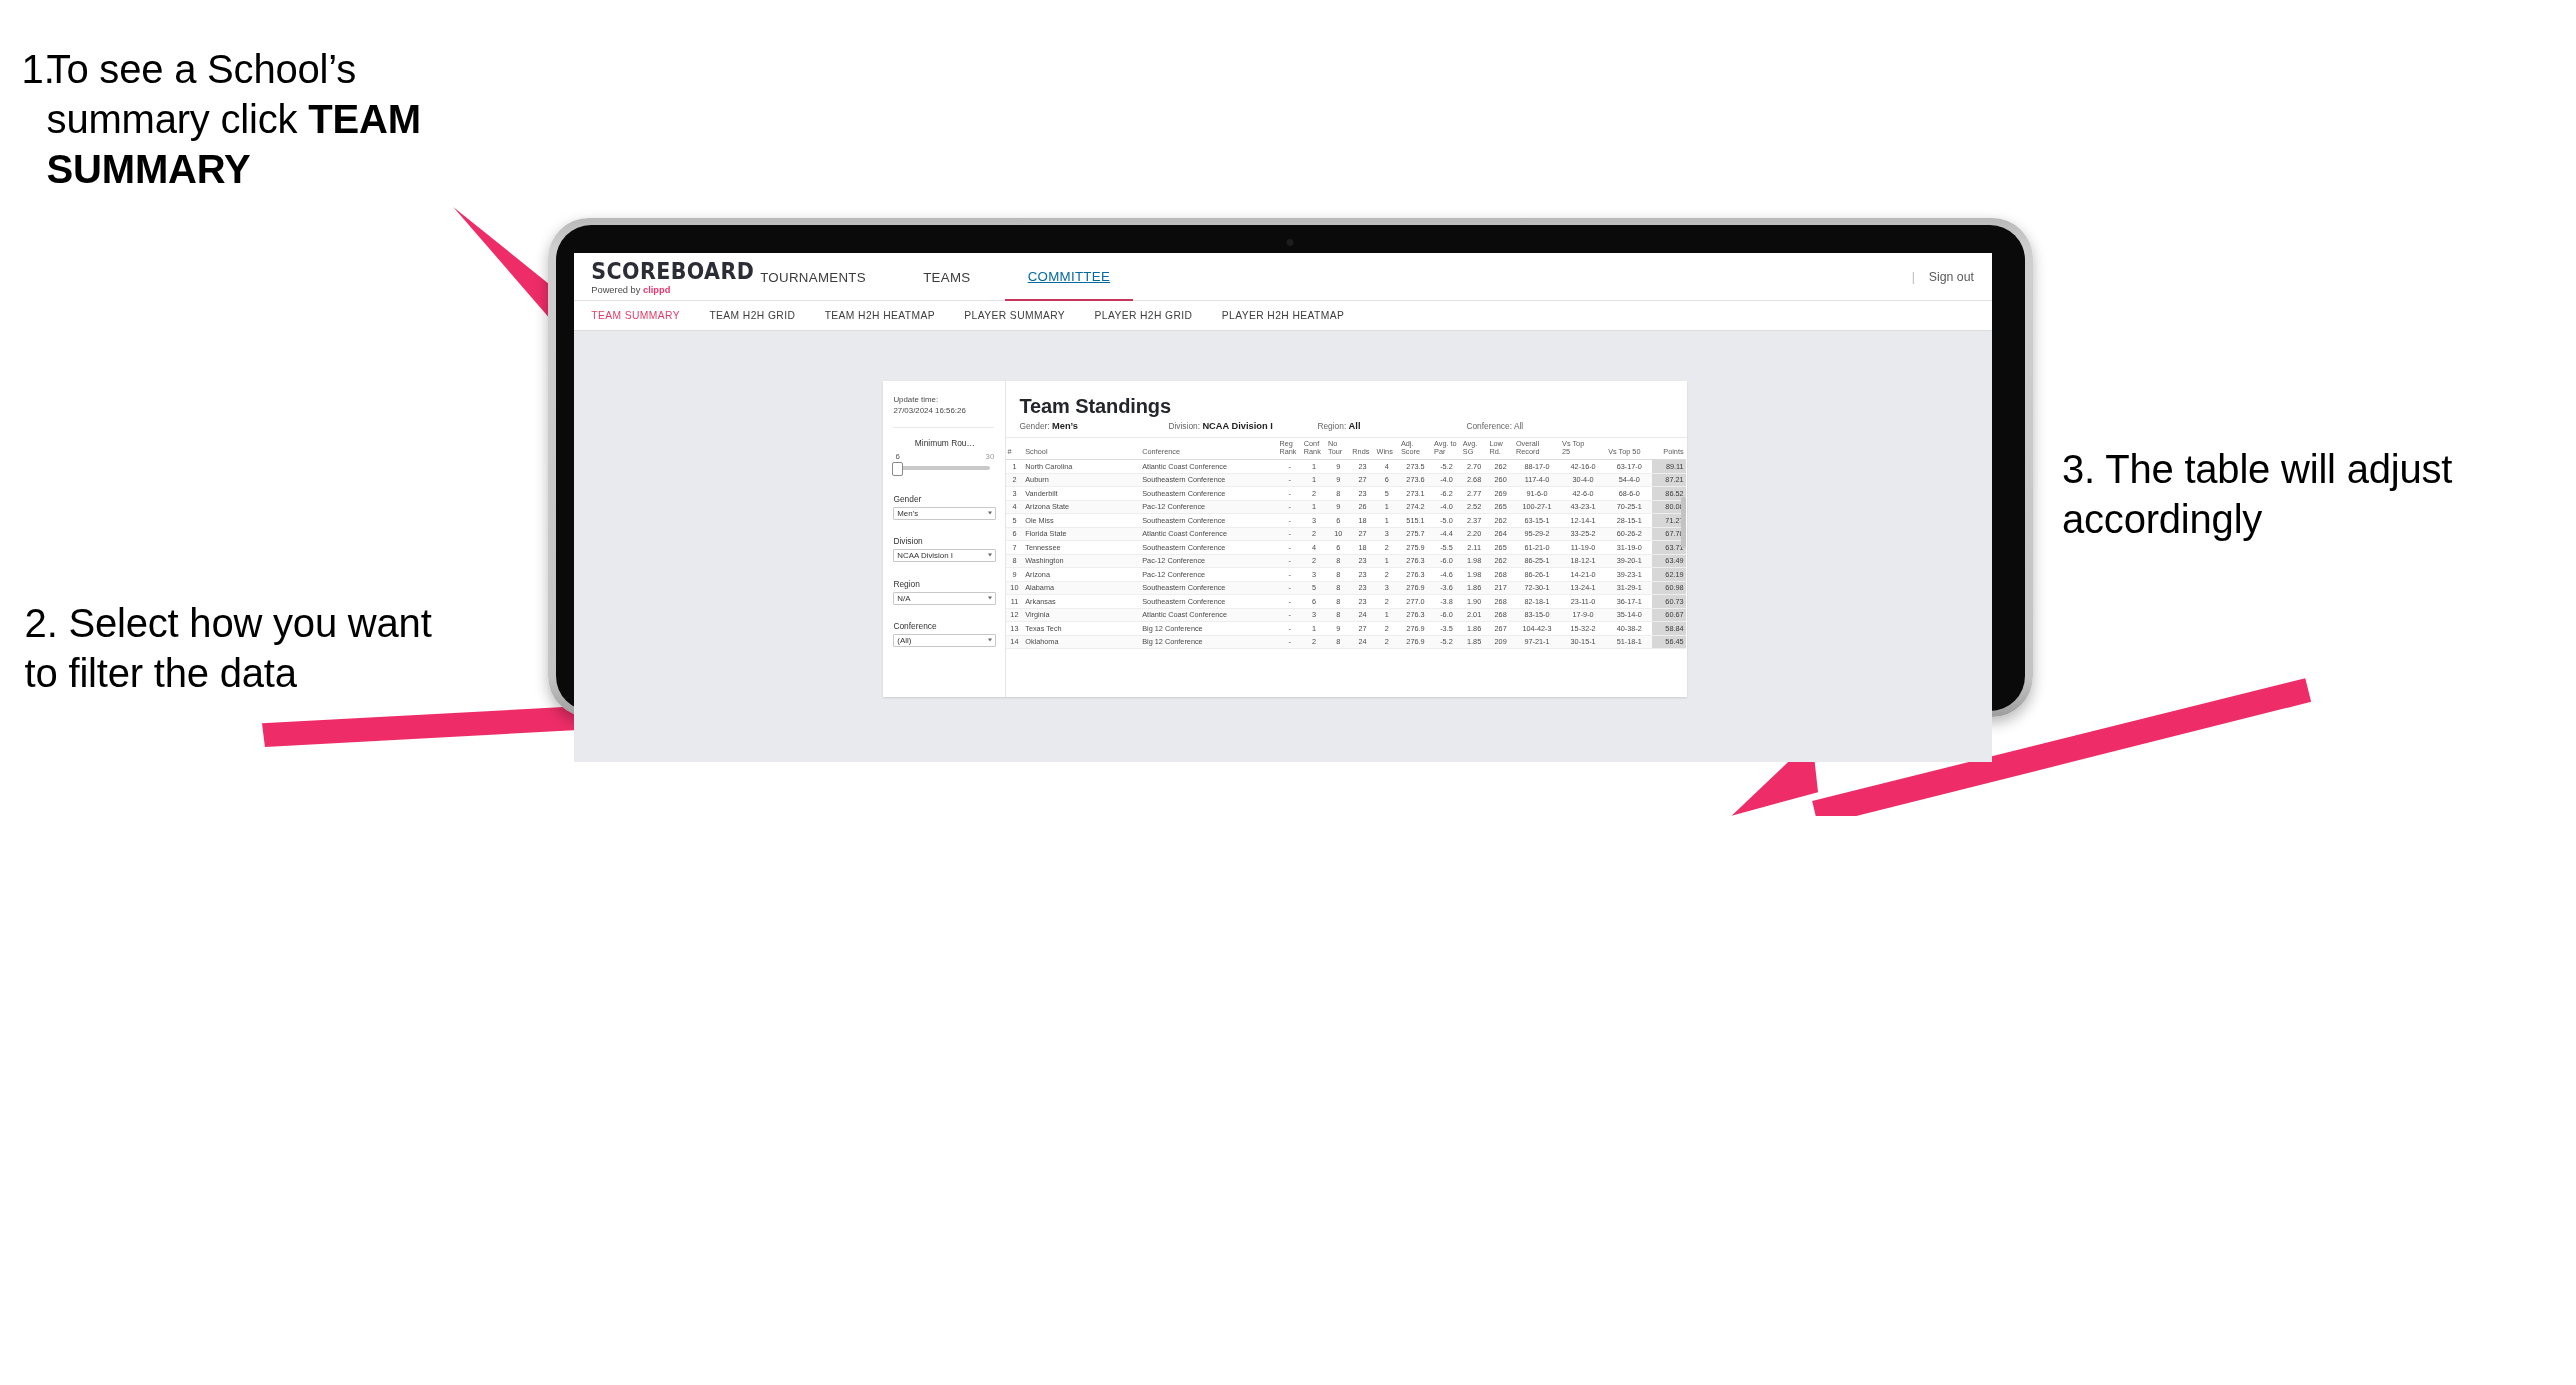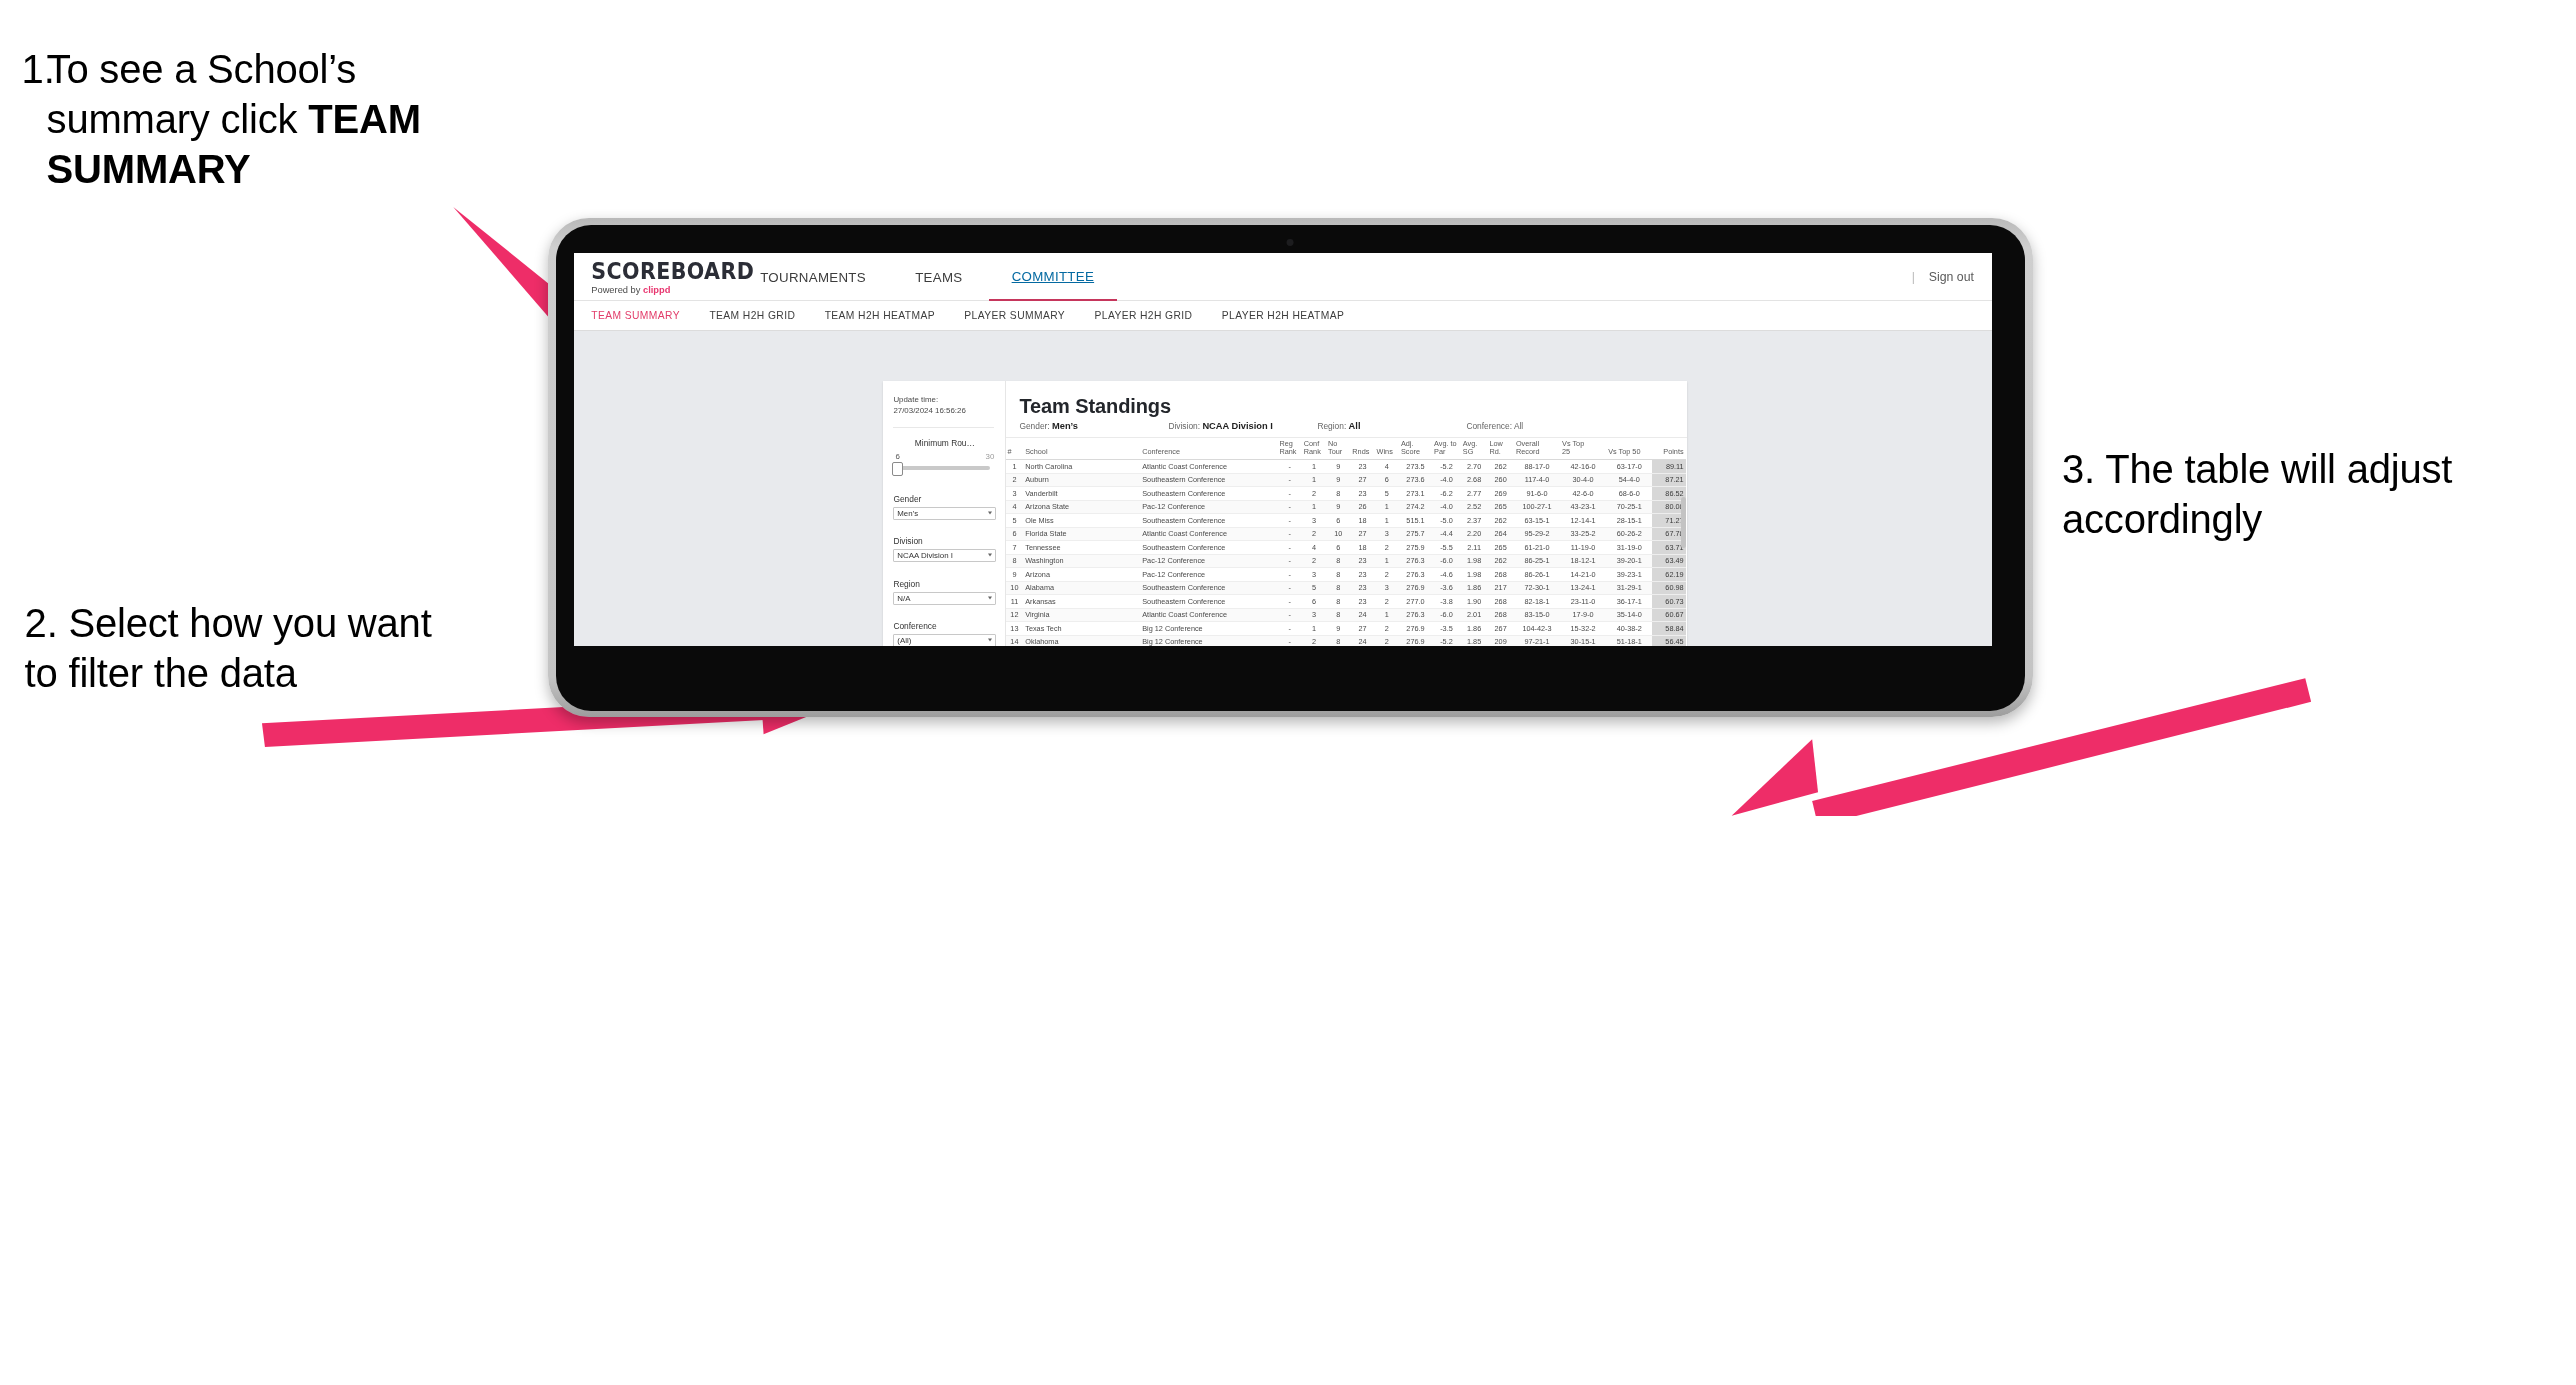--- a/index.html
+++ b/index.html
@@ -30,38 +30,38 @@
     position:absolute;left:0;top:0;width:1485px;height:499px;
     background:linear-gradient(180deg,#b9b9b9 0%,#cfcfcf 6%,#c4c4c4 92%,#9d9d9d 100%);
     border-radius:41px;
     box-shadow:0 5.9px 13.8px rgba(0,0,0,0.28);
   }
   .tablet-screenarea{
     position:absolute;left:7.9px;top:6.9px;width:1469px;height:486px;
     background:#0a0a0a;border-radius:35px;
   }
   .screen{
-    position:absolute;left:25.6px;top:35px;width:1418px;height:393px;
+    position:absolute;left:25.6px;top:35px;width:1418px;height:509px;
     background:#e8eaed;overflow:hidden;
   }
 
   
   .topbar{
     position:absolute;left:0;top:0;width:100%;height:48px;background:#fff;
     border-bottom:1px solid #e3e3e3;box-sizing:border-box;
   }
   .logo{position:absolute;left:17.7px;top:6.9px;}
   .logo .mark{
     font-family:"DejaVu Sans", sans-serif;
     font-weight:bold;font-size:20.6px;letter-spacing:0.4px;color:#2b2d36;line-height:1;
     transform:scaleY(1.12);transform-origin:left top;
   }
   .logo .sub{font-size:9.3px;color:#4a4a4a;margin-top:4.9px;}
   .logo .sub .brand{color:#e8366f;font-weight:bold;}
-  .nav{position:absolute;left:164px;top:0;height:48px;display:flex;align-items:center;gap:4px;}
+  .nav{position:absolute;left:164px;top:0;height:48px;display:flex;align-items:center;gap:12px;}
   .nav a{
     display:flex;align-items:center;height:48px;padding:0 22.6px;
     font-size:13.3px;color:#3c3c3c;text-decoration:none;letter-spacing:0.3px;
     box-sizing:border-box;
   }
   .nav a.active{border-bottom:2.9px solid #c6365c;color:#0369a1;text-decoration:underline;}
   .signout{position:absolute;right:17.7px;top:0;height:48px;display:flex;align-items:center;gap:13.8px;
            font-size:12.3px;color:#5a5a5a;}
   .signout .divider{color:#bbb;}
 

